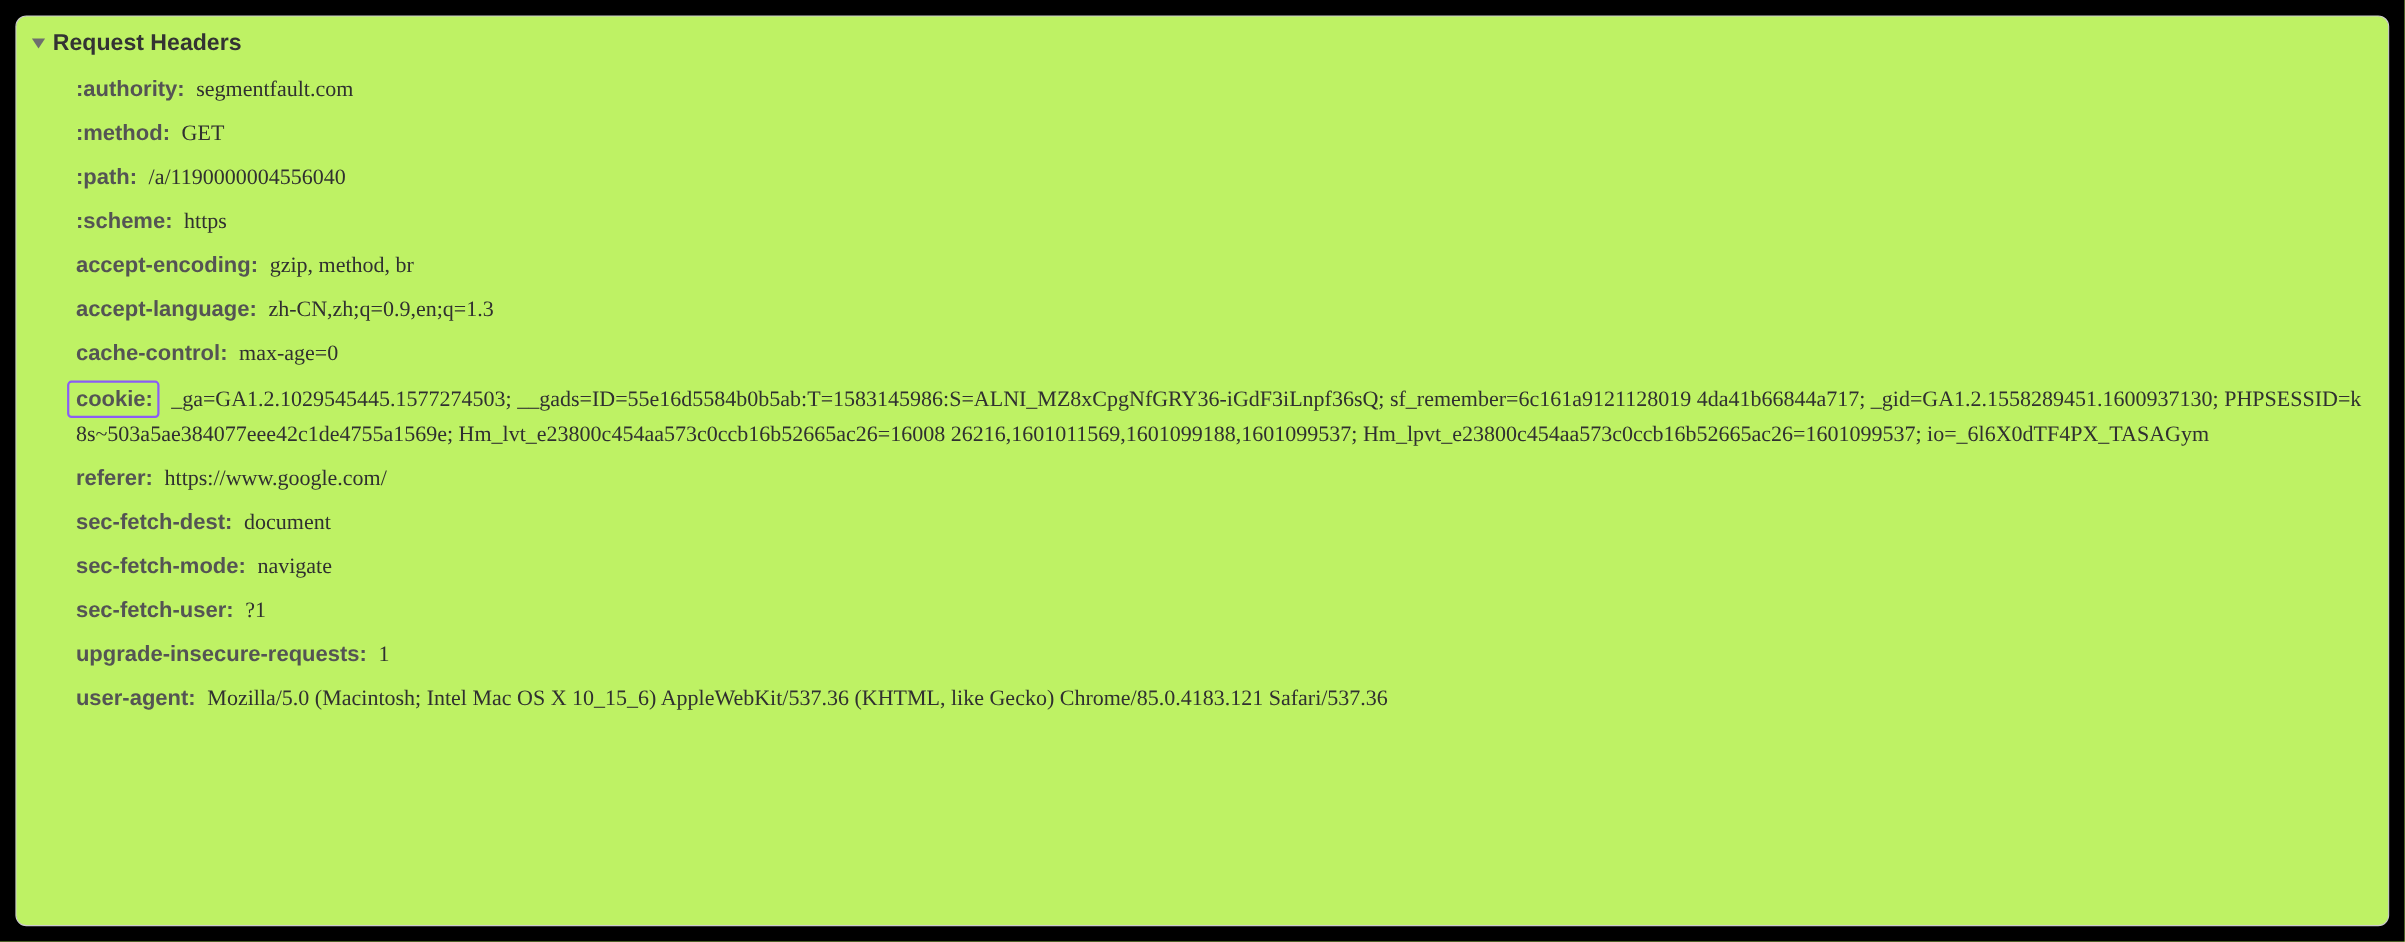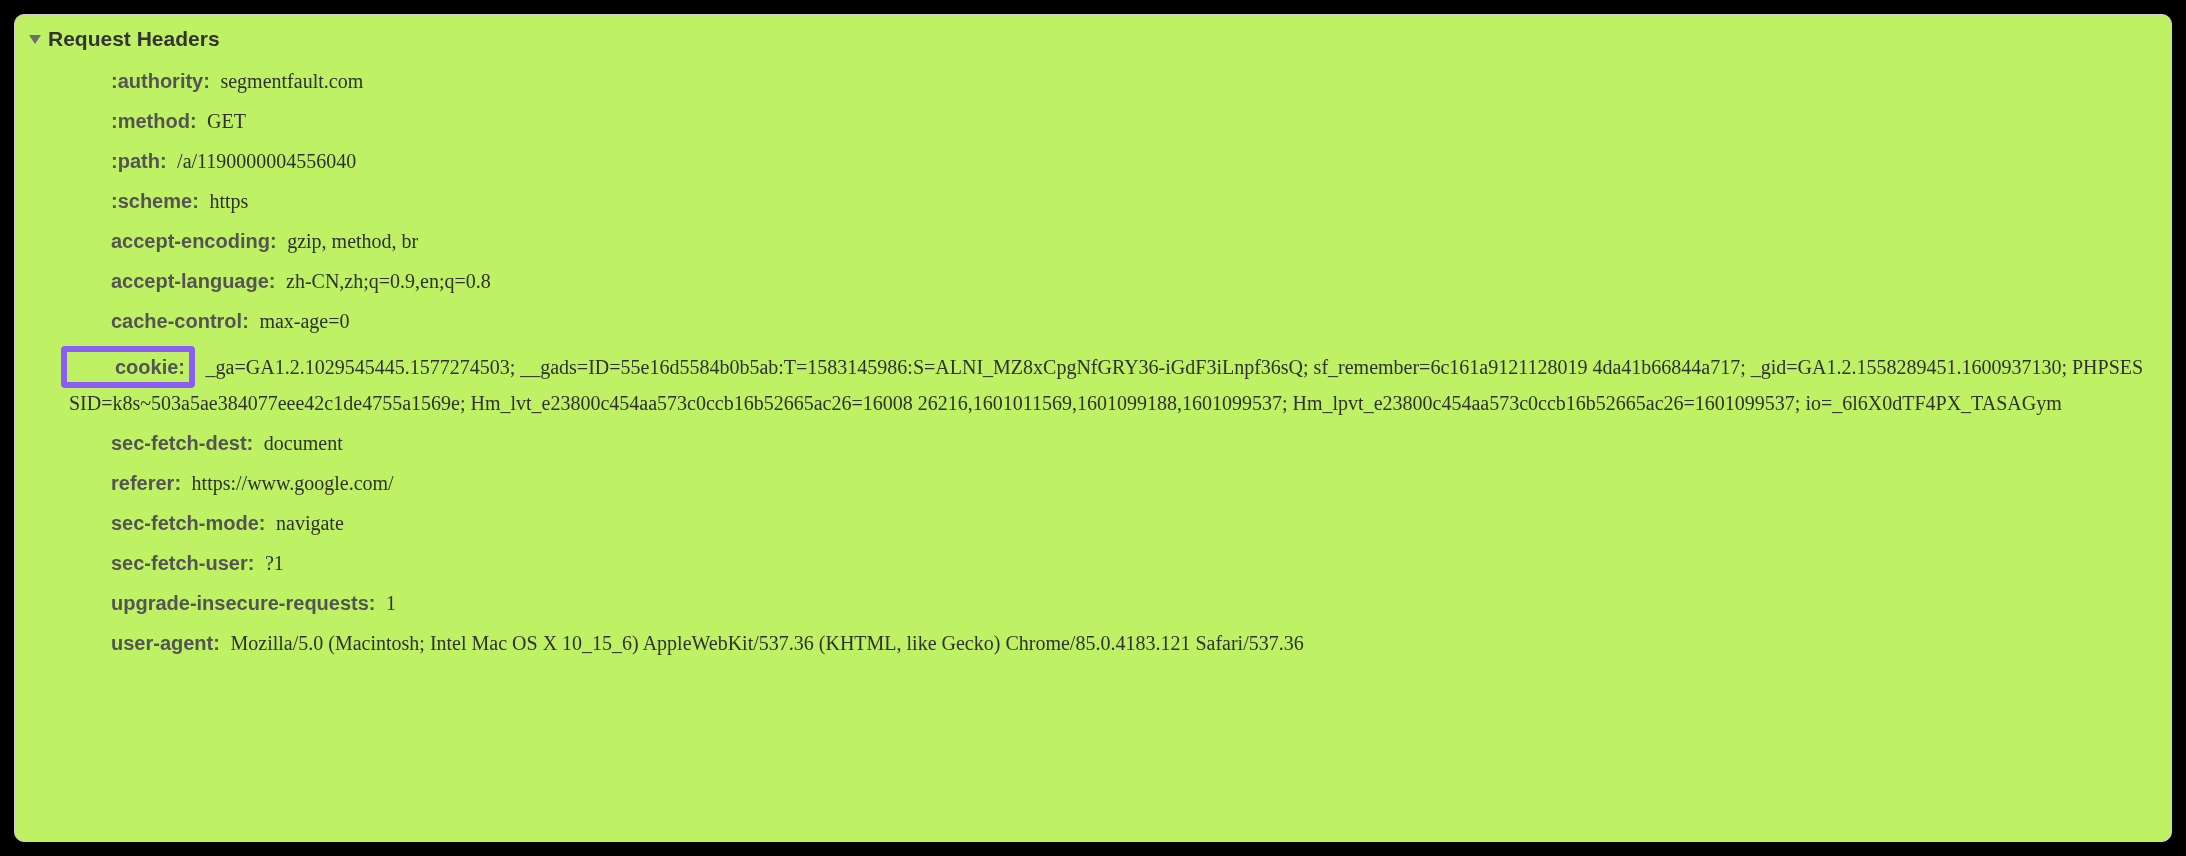--- a/index.html
+++ b/index.html
@@ -43,29 +43,28 @@
     padding: 5px 18px 5px 18px;
     font-size: 20px;
     line-height: 1.5;
     color: #303030;
     word-break: break-all;
   }
   .hname {
     font-weight: 700;
     font-family: "Helvetica Neue", Arial, sans-serif;
     color: #545454;
-    margin-left: 42px;
   }
   .hval {
     font-family: Liberation Serif, serif;
     color: #303030;
     white-space: pre-wrap;
   }
   .cookie-box {
-    border: 6px solid #8b5cf6;
+    border: 2px solid #8b5cf6;
     border-radius: 4px;
     padding: 0 4px 0 6px;
     margin-left: -8px;
     display: inline-block;
   }
   .cookie-box .hname { color: #545454; }
 </style>
 </head>
 <body>
 
@@ -99,43 +98,43 @@
     </div>
 
 
     <div class="row">
       <span class="hname">accept-encoding:</span>
       <span class="hval"> gzip, method, br</span>
     </div>
 
     <div class="row">
       <span class="hname">accept-language:</span>
-      <span class="hval"> zh-CN,zh;q=0.9,en;q=0.8</span>
+      <span class="hval"> zh-CN,zh;q=0.9,en;q=1.3</span>
     </div>
 
     <div class="row">
       <span class="hname">cache-control:</span>
       <span class="hval"> max-age=0</span>
     </div>
 
     <div class="row">
       <span class="cookie-box">
         <span class="hname">cookie:</span>
       </span>
       <span class="hval"> _ga=GA1.2.1029545445.1577274503; __gads=ID=55e16d5584b0b5ab:T=1583145986:S=ALNI_MZ8xCpgNfGRY36-iGdF3iLnpf36sQ; sf_remember=6c161a9121128019 4da41b66844a717; _gid=GA1.2.1558289451.1600937130; PHPSESSID=k8s~503a5ae384077eee42c1de4755a1569e; Hm_lvt_e23800c454aa573c0ccb16b52665ac26=16008 26216,1601011569,1601099188,1601099537; Hm_lpvt_e23800c454aa573c0ccb16b52665ac26=1601099537; io=_6l6X0dTF4PX_TASAGym</span>
     </div>
 
     <div class="row">
-      <span class="hname">sec-fetch-dest:</span>
-      <span class="hval"> document</span>
+      <span class="hname">referer:</span>
+      <span class="hval"> https://www.google.com/</span>
     </div>
 
     <div class="row">
-      <span class="hname">referer:</span>
-      <span class="hval"> https://www.google.com/</span>
+      <span class="hname">sec-fetch-dest:</span>
+      <span class="hval"> document</span>
     </div>
 
     <div class="row">
       <span class="hname">sec-fetch-mode:</span>
       <span class="hval"> navigate</span>
     </div>
 
 
     <div class="row">
       <span class="hname">sec-fetch-user:</span>

